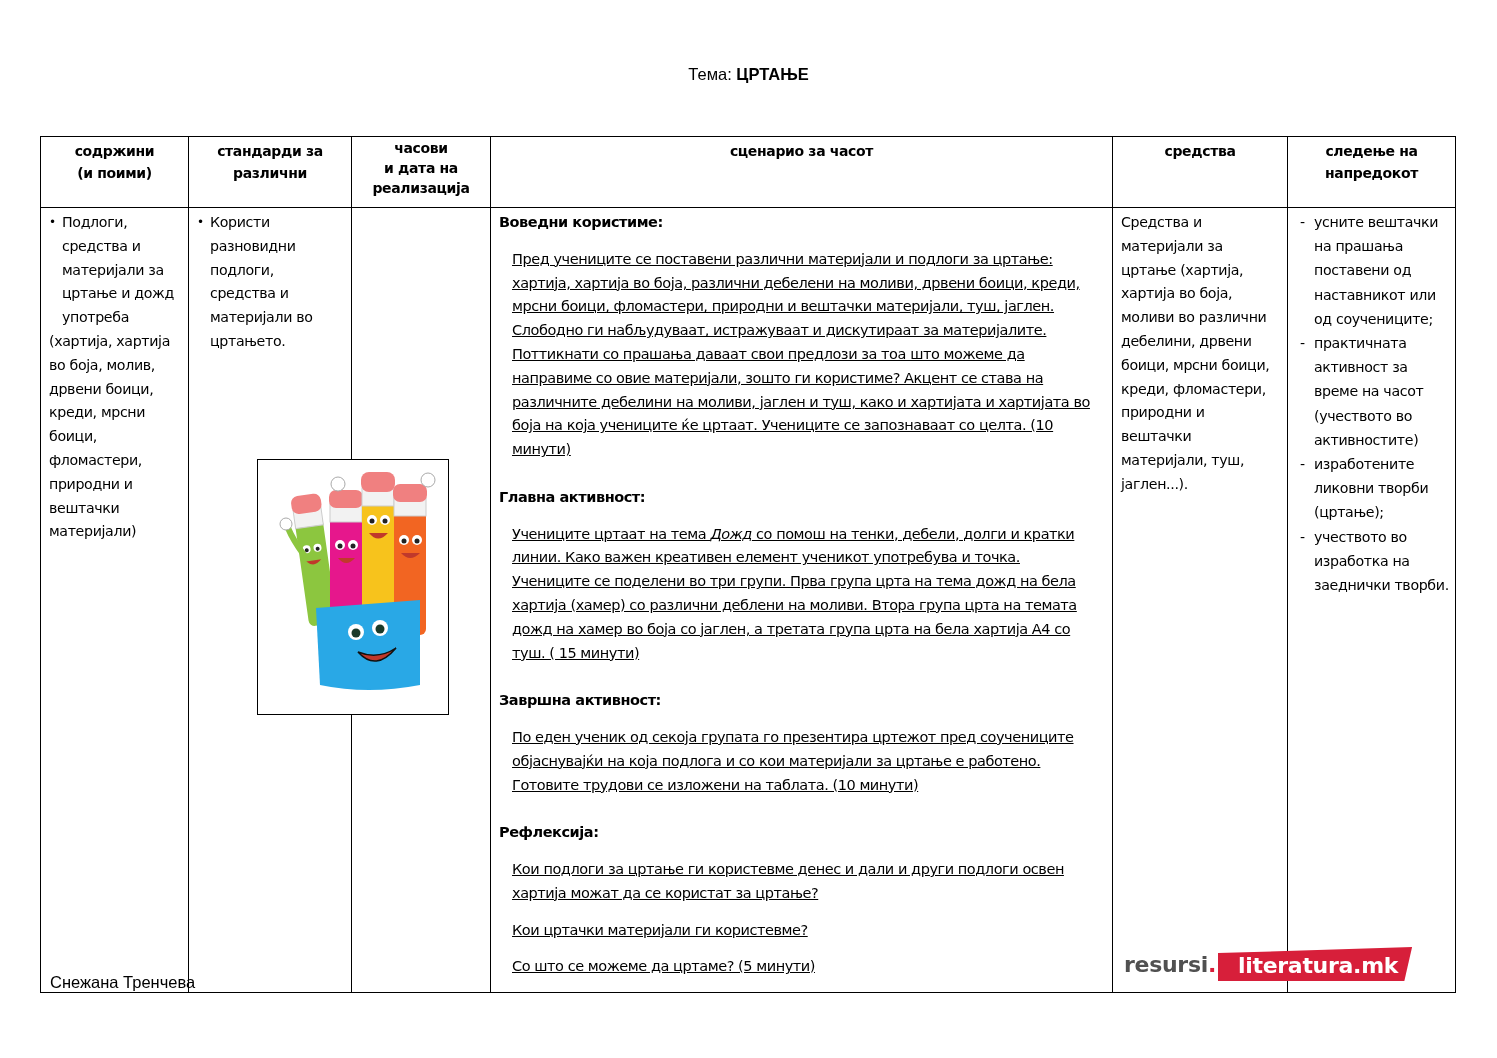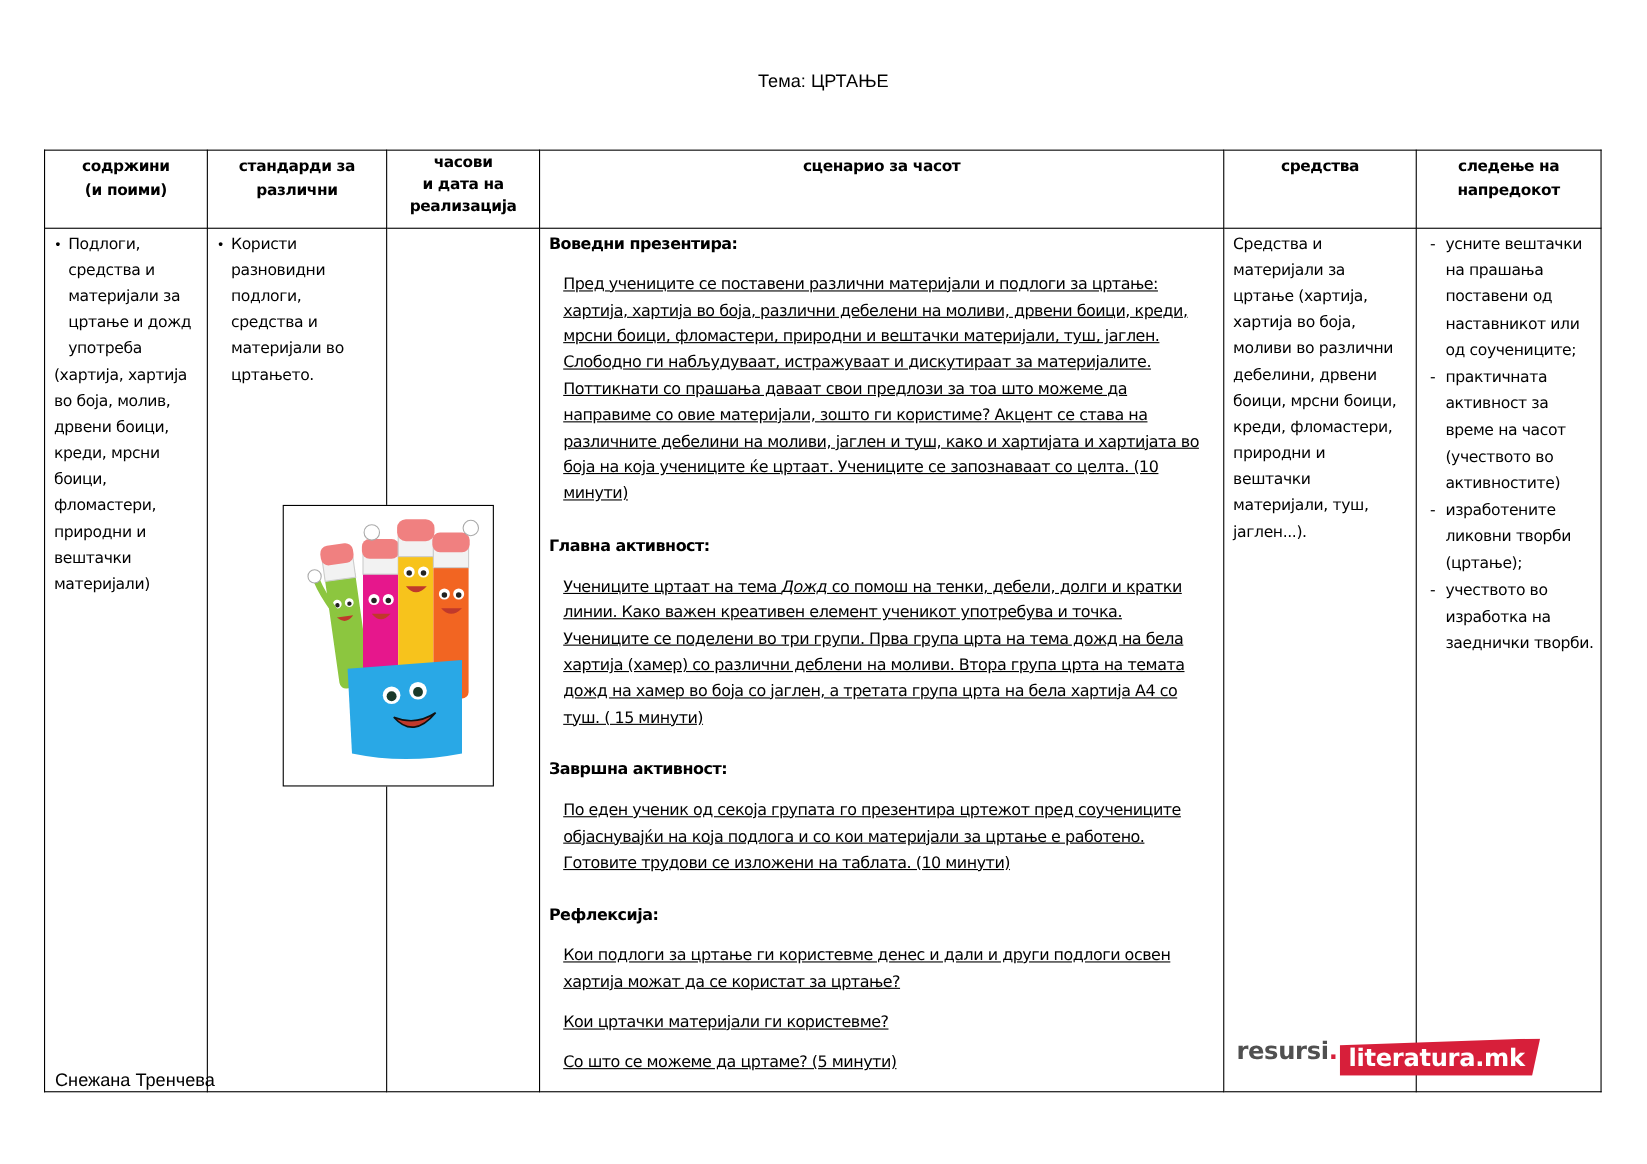--- a/index.html
+++ b/index.html
@@ -1,19 +1,19 @@
 <!DOCTYPE html>
 <html><head>
 <meta charset="utf-8">
 <style>
   html, body { margin: 0; padding: 0; background: #ffffff; }
   body { width: 1497px; height: 1058px; position: relative; overflow: hidden; color: #000; }
   .title-block { position: absolute; top: 64px; left: 0; width: 1497px; text-align: center;
     font-family: "Liberation Sans", sans-serif; font-size: 16.5px; line-height: 20px; }
-  .title-block .topic-value { font-weight: normal; }
+  .title-block .topic-value { font-weight: bold; }
   table.plan { position: absolute; left: 40px; top: 136px; border-collapse: collapse;
     font-family: "DejaVu Sans", sans-serif; font-size: 14.2px; letter-spacing: -0.35px; }
   table.plan td, table.plan th { border: 1.6px solid #000; vertical-align: top; padding: 0; }
   table.plan th { font-weight: bold; text-align: center; height: 67px; line-height: 22px; padding-top: 3px; font-size: 14px; }
   table.plan td { height: 714px; }
   .c1 { width: 147px; } .c2 { width: 162px; } .c3 { width: 138px; }
   .c4 { width: 621px; } .c5 { width: 174px; } .c6 { width: 167px; }
   .cell { padding: 3px 8px 0 8px; line-height: 23.8px; }
   .bullet-item { position: relative; padding-left: 13px; }
   .bullet-item .bullet { position: absolute; left: 0; top: 0; font-size: 12px; }
@@ -22,24 +22,24 @@
   .scenario .sec-title { font-weight: bold; }
   .scenario .sec { margin-bottom: 23.8px; }
   .scenario .sec:last-child { margin-bottom: 0; }
   .scenario p { margin: 13px; text-decoration: underline; }
   .dash-list { margin: 0; padding: 0; list-style: none; }
   .dash-list li { position: relative; padding-left: 26px; line-height: 24.2px; }
   .dash-list li .dash { position: absolute; left: 12px; top: 0; }
   .picture { position: absolute; left: 257px; top: 459px; width: 190px; height: 254px;
     border: 1.6px solid #000; background: #fff; }
   .footer-author { position: absolute; left: 50px; top: 973px; font-family: "Liberation Sans", sans-serif; font-size: 16.5px; }
-  .logo { position: absolute; left: 1124px; top: 944px; height: 40px; display: flex; 
+  .logo { position: absolute; left: 1124px; top: 944px; height: 40px; display: flex; align-items: center;
     font-family: "DejaVu Sans", sans-serif; font-size: 22px; font-weight: bold; letter-spacing: -0.3px; }
   .logo .logo-left { color: #505050; }
-  .logo .logo-right { color: #fff; background: #d71f3a; padding: 2px 14px 4px 8px; margin-left: 2px;
+  .logo .logo-right { color: #fff; background: #d71f3a; padding: 2px 14px 4px 20px; margin-left: 2px;
     clip-path: polygon(0 18%, 100% 0, 96% 100%, 0 100%); height: 34px; box-sizing: border-box; padding-top: 6px; }
   .logo .dot { color: #d71f3a; }
 </style>
 </head>
 <body>
 
 <div class="title-block">
   <div><span>Тема: </span><span class="topic-value">ЦРТАЊЕ</span></div>
 </div>
 
@@ -75,21 +75,21 @@
           <span>Користи разновидни подлоги, средства и материјали во цртањето.</span>
         </div>
       </div>
     </td>
     <td class="c3">
       <div class="cell"></div>
     </td>
     <td class="c4">
       <div class="scenario">
         <div class="sec">
-          <div class="sec-title">Воведни презентира:</div>
+          <div class="sec-title">Воведни користиме:</div>
           <p>Пред учениците се поставени различни материјали и подлоги за цртање:  хартија, хартија во боја, различни дебелени на моливи, дрвени боици, креди, мрсни боици, фломастери, природни и вештачки материјали, туш, јаглен. Слободно ги набљудуваат, истражуваат и дискутираат за материјалите. Поттикнати со прашања даваат свои предлози за тоа што можеме да направиме со овие материјали, зошто ги користиме? Акцент се става на различните дебелини на моливи, јаглен и туш, како и хартијата и хартијата во боја на која учениците ќе цртаат.  Учениците се запознаваат со целта. (10 минути)</p>
         </div>
         <div class="sec">
           <div class="sec-title">Главна активност:</div>
           <p><span>Учениците цртаат на тема </span><em>Дожд</em><span> со помош на тенки, дебели, долги и кратки линии. Како важен креативен елемент ученикот употребува и точка. Учениците се поделени во три групи. Прва група црта на тема дожд на бела хартија (хамер) со различни деблени на моливи. Втора група црта на темата дожд на хамер во боја со јаглен, а третата група црта на бела хартија А4 со туш. ( 15 минути)</span></p>
         </div>
         <div class="sec">
           <div class="sec-title">Завршна активност:</div>
           <p>По еден ученик од секоја групата го презентира цртежот пред соучениците објаснувајќи на која подлога и со кои материјали за цртање е работено. Готовите трудови се изложени на таблата. (10 минути)</p>
         </div>

